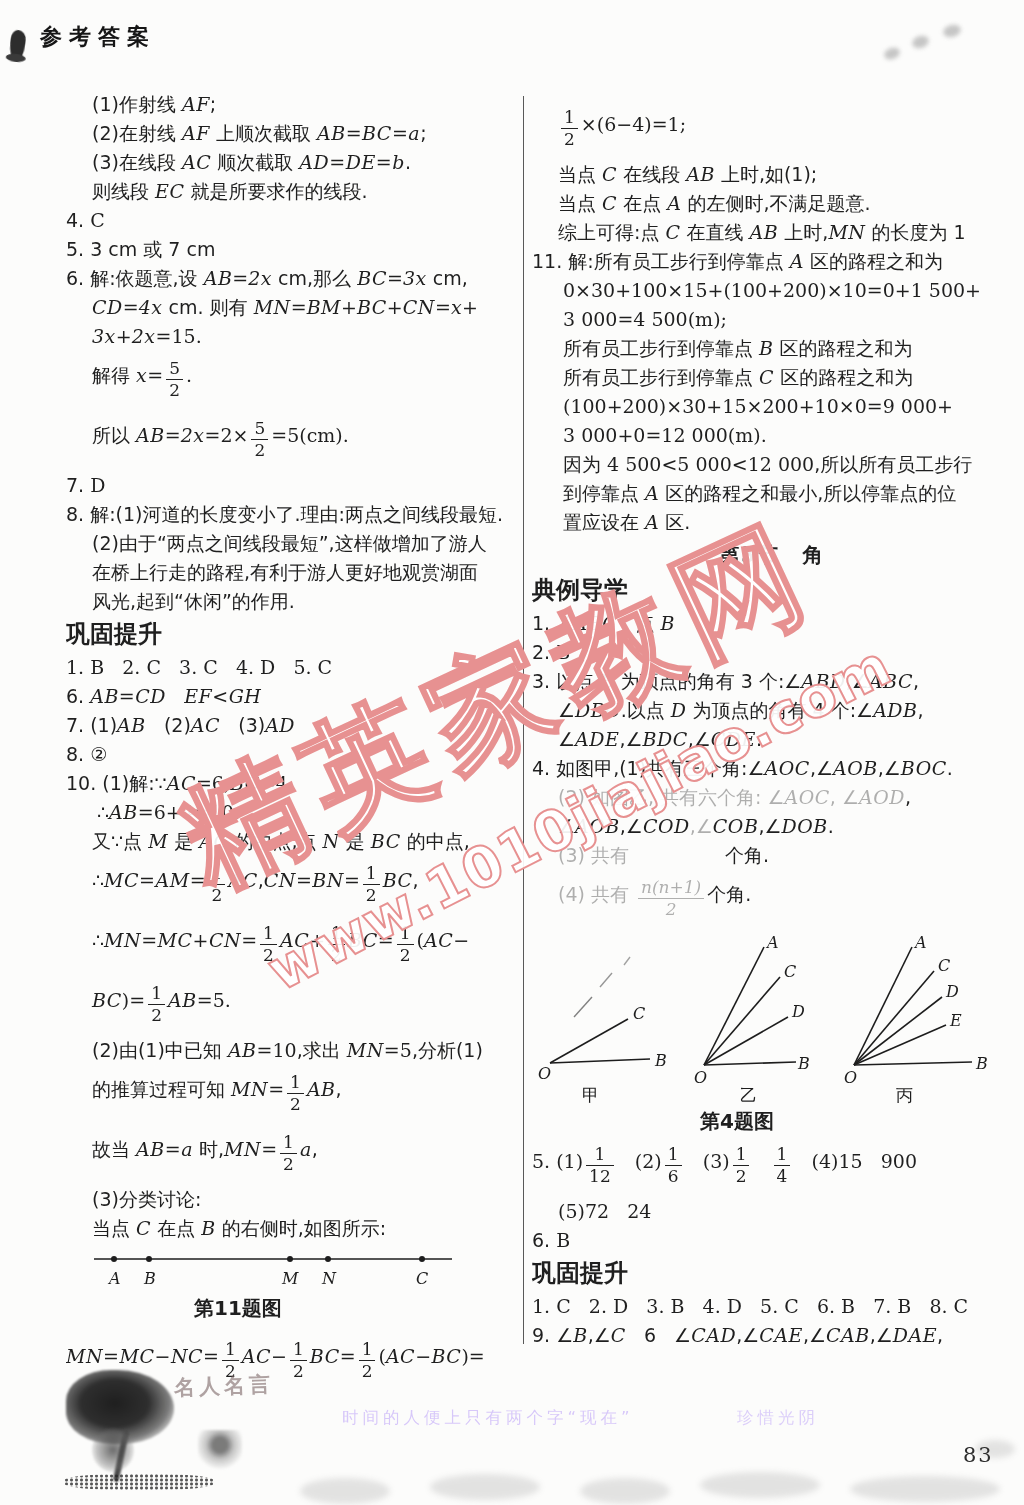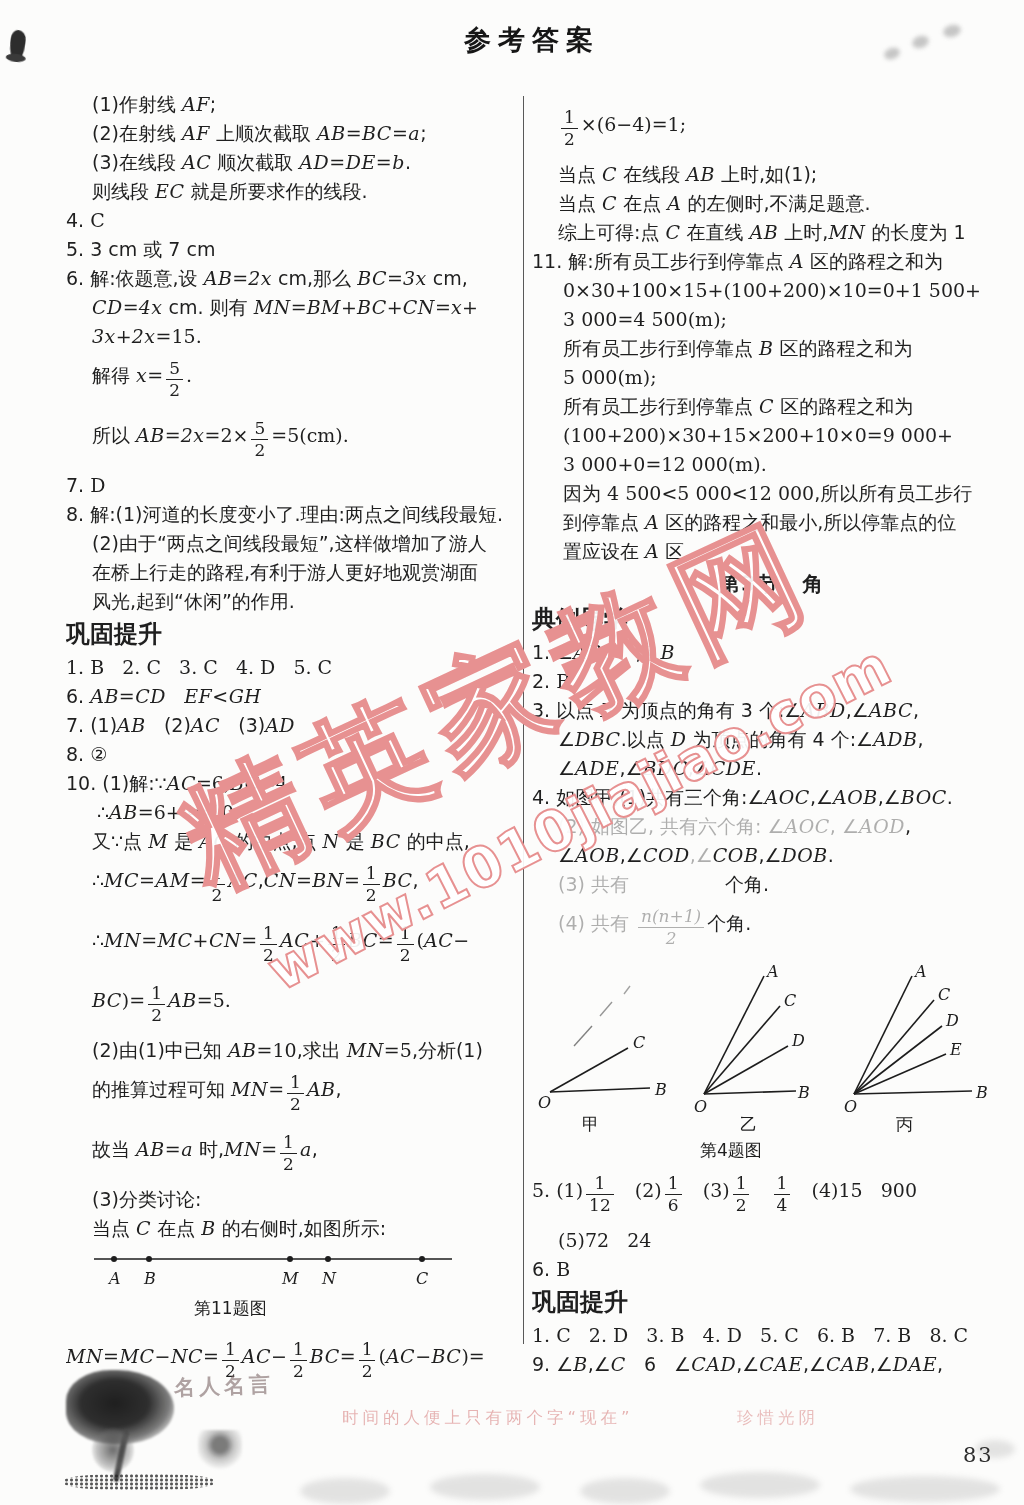--- a/index.html
+++ b/index.html
@@ -2,22 +2,22 @@
 <html><head>
 <meta charset="utf-8">
 <style>
   html,body{margin:0;padding:0;}
   body{
     width:1024px;height:1505px;position:relative;overflow:hidden;
     background:#fcfcfb;
     font-family:"DejaVu Sans",sans-serif;color:#1f1f1f;
   }
   .page-title{
-    position:absolute;top:22px;left:40px;right:0;text-align:center;
-    font-size:27px;font-weight:bold;letter-spacing:7px;color:#161616;
+    position:absolute;top:22px;left:40px;right:0;
+    font-size:22px;font-weight:bold;letter-spacing:7px;color:#161616;
   }
   
   .ink-mark{position:absolute;left:10px;top:30px;width:15px;height:32px;
     background:#2d2d2d;border-radius:45% 55% 50% 50%/30% 30% 60% 60%;
     transform:rotate(6deg);filter:blur(0.6px);}
   .ink-mark::after{content:"";position:absolute;left:-3px;top:24px;width:20px;height:8px;
     background:#3a3a3a;border-radius:50%;}
   .smudge{position:absolute;background:#9a9a9a;border-radius:50%;filter:blur(2px);opacity:.55;}
   
   .divider{position:absolute;left:523px;top:96px;width:1px;height:1248px;background:#3c3c3c;opacity:.85;}
@@ -36,34 +36,34 @@
   .frac{display:inline-block;vertical-align:-14px;text-align:center;
     font-family:"DejaVu Serif",serif;line-height:1;margin:0 3px;}
   .frac .fn{display:block;padding:0 3px 2px;font-size:17px;}
   .frac .fd{display:block;border-top:1.5px solid #222;padding:2px 3px 0;font-size:17px;}
   .frac.it{font-style:italic;}
   .fade{opacity:.35;}
   
   .diag{margin:6px 0 0 26px;}
   .diag svg text{font-family:"DejaVu Serif",serif;font-style:italic;font-size:16px;fill:#1d1d1d;}
   .diag svg text.cjk{font-family:"DejaVu Sans",sans-serif;font-style:normal;font-size:17px;}
-  .cap{font-weight:normal;font-size:17px;line-height:24px;white-space:pre;}
+  .cap{font-weight:bold;font-size:20px;line-height:24px;white-space:pre;}
   .cap11{margin:0 0 12px 128px;}
   .cap4{margin:-2px 0 4px 168px;}
   
   .wm{position:absolute;z-index:6;font-weight:bold;pointer-events:none;
     color:rgba(255,255,255,.93);-webkit-text-stroke:2.5px #e79191;white-space:pre;}
   #wm-chars{left:190px;top:768px;font-size:122px;letter-spacing:14px;
     transform:rotate(-25deg);transform-origin:0 50%;}
   #wm-url{left:272px;top:942px;font-size:56px;letter-spacing:1px;
     -webkit-text-stroke:2px #e79191;transform:rotate(-27deg);transform-origin:0 50%;}
   
   .motto{position:absolute;left:174px;top:1372px;font-size:21px;font-weight:bold;
     color:#7c6868;opacity:.6;letter-spacing:4px;transform:rotate(-2deg);white-space:pre;}
-  .quote{position:absolute;top:1407px;font-size:16.5px;color:#b91c1c;letter-spacing:4px;white-space:pre;text-align:center;}
+  .quote{position:absolute;top:1407px;font-size:16.5px;color:#8b5cf6;letter-spacing:4px;white-space:pre;text-align:center;}
   #footer-quote{left:342px;opacity:.32;}
   #footer-quote-attr{left:737px;opacity:.28;}
   .page-num{position:absolute;left:924px;top:1443px;font-family:"DejaVu Serif",serif;
     font-size:21px;color:#2e2e2e;letter-spacing:2px;margin-left:39px;}
   
   .blob{position:absolute;pointer-events:none;}
   #tree-canopy{left:66px;top:1370px;width:108px;height:74px;filter:blur(1px);
     background:radial-gradient(ellipse at 45% 45%,#1f1f1f 0%,#2e2e2e 40%,rgba(70,70,70,.7) 65%,rgba(120,120,120,0) 84%);
     border-radius:48% 60% 55% 50%;}
   #tree-mid{left:92px;top:1428px;width:42px;height:44px;filter:blur(1.2px);
@@ -141,21 +141,20 @@
   </div>
 <div class="col" id="col-right">
     <div class="ln i1 tall"><span class="frac"><span class="fn">1</span><span class="fd">2</span></span><span class="ms">×(6−4)=1;</span></div>
     <div class="ln i1"><span>当点 </span><span class="mv">C</span><span> 在线段 </span><span class="mv">AB</span><span> 上时,如(1);</span></div>
     <div class="ln i1"><span>当点 </span><span class="mv">C</span><span> 在点 </span><span class="mv">A</span><span> 的左侧时,不满足题意.</span></div>
     <div class="ln i1"><span>综上可得:点 </span><span class="mv">C</span><span> 在直线 </span><span class="mv">AB</span><span> 上时,</span><span class="mv">MN</span><span> 的长度为 1</span></div>
     <div class="ln"><span>11. 解:所有员工步行到停靠点 </span><span class="mv">A</span><span> 区的路程之和为</span></div>
     <div class="ln i2"><span class="ms">0×30+100×15+(100+200)×10=0+1 500+</span></div>
     <div class="ln i2"><span class="ms">3 000=4 500(m);</span></div>
     <div class="ln i2"><span>所有员工步行到停靠点 </span><span class="mv">B</span><span> 区的路程之和为</span></div>
-    <div class="ln i2"><span class="ms">5 000(m);</span></div>
     <div class="ln i2"><span>所有员工步行到停靠点 </span><span class="mv">C</span><span> 区的路程之和为</span></div>
     <div class="ln i2"><span class="ms">(100+200)×30+15×200+10×0=9 000+</span></div>
     <div class="ln i2"><span class="ms">3 000+0=12 000(m).</span></div>
     <div class="ln i2"><span>因为 </span><span class="ms">4 500&lt;5 000&lt;12 000</span><span>,所以所有员工步行</span></div>
     <div class="ln i2"><span>到停靠点 </span><span class="mv">A</span><span> 区的路程之和最小,所以停靠点的位</span></div>
     <div class="ln i2"><span>置应设在 </span><span class="mv">A</span><span> 区.</span></div>
     <div class="ln hc"><span>第3节　角</span></div>
     <div class="ln h"><span>典例导学</span></div>
     <div class="ln"><span>1. ∠</span><span class="mv">ABC</span><span>   点 </span><span class="mv">B</span></div>
     <div class="ln"><span>2. </span><span class="ms">B</span></div>

